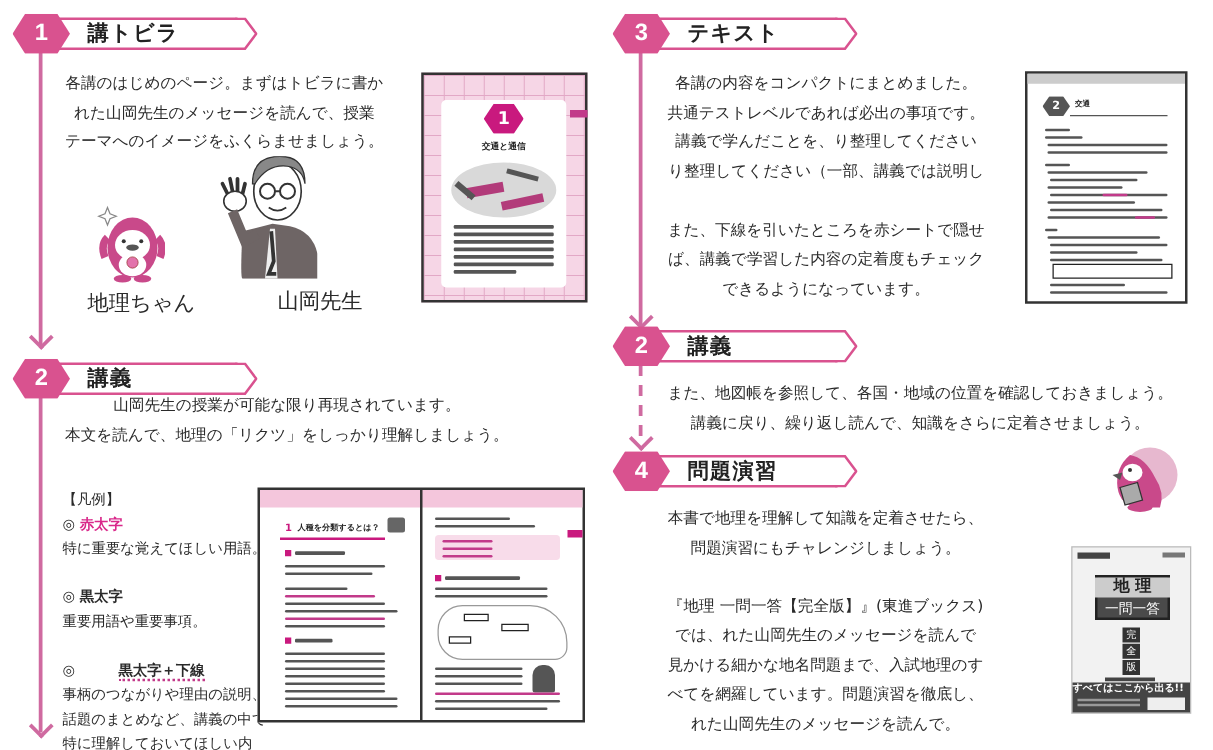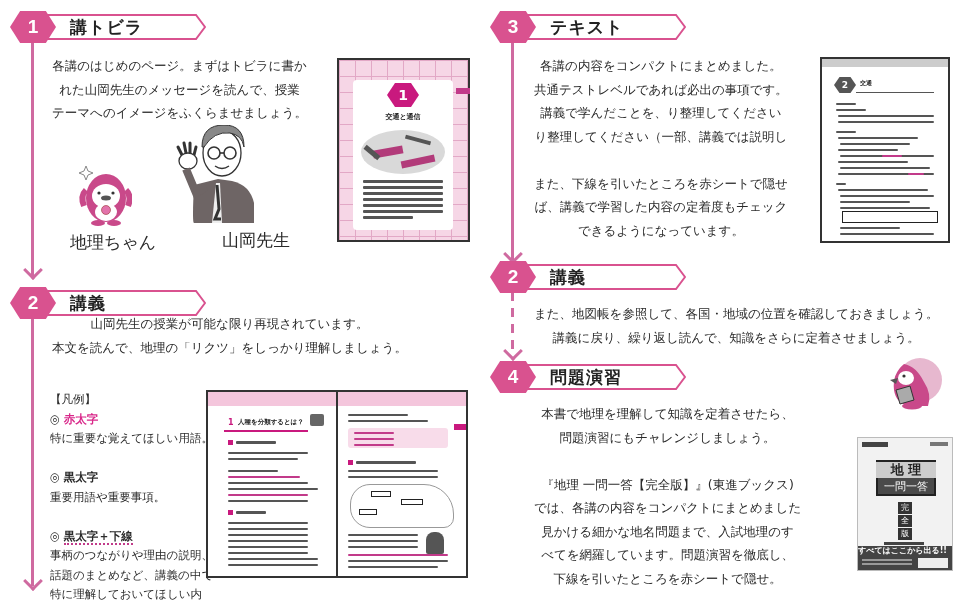--- a/index.html
+++ b/index.html
@@ -38,21 +38,21 @@
     transform: rotate(45deg);
   }
 
   .para { position: absolute; font-size: 12.5px; line-height: 23.5px; color: #2a2a2a; white-space: nowrap; }
   .para p { margin: 0; text-align: center; }
   .gap { height: 23.5px; }
 
   .legend { position: absolute; font-size: 11.5px; line-height: 19.5px; color: #2a2a2a; white-space: nowrap; }
   .legend .red { color: #d9288a; font-weight: bold; }
   .legend .bold { font-weight: bold; }
-  .legend .ul { font-weight: bold; border-bottom: 2px dotted #c23a8a; }
+  .legend .ul { font-weight: bold; border-bottom: 2px dotted #c23a8a; margin-left: 31px; }
 
   .caption { position: absolute; font-size: 17px; color: #2a2a2a; }
 
   
   .thumb { position: absolute; border: 2px solid #333; background: #fff; }
   .grid-bg {
     background-color: #f6d6e6;
     background-image:
       linear-gradient(#e2a8c6 1px, transparent 1px),
       linear-gradient(90deg, #e2a8c6 1px, transparent 1px);
@@ -309,24 +309,24 @@
     </svg>
   <div class="hex">4</div>
   <div class="title">問題演習</div>
 </div>
 
 <div class="para" style="left:534px; top:402px;">
   <p>本書で地理を理解して知識を定着させたら、</p>
   <p>問題演習にもチャレンジしましょう。</p>
   <div class="gap"></div>
   <p>『地理 一問一答【完全版】』(東進ブックス)</p>
-  <p>では、各講の内容をコンパクトにまとめました</p>
+  <p>では、れた山岡先生のメッセージを読んで</p>
   <p>見かける細かな地名問題まで、入試地理のす</p>
   <p>べてを網羅しています。問題演習を徹底し、</p>
-  <p>下線を引いたところを赤シートで隠せ。</p>
+  <p>れた山岡先生のメッセージを読んで。</p>
 </div>
 
 <div class="abs" style="left:882px; top:352px; width:62px; height:62px;">
   <svg width="62" height="62" viewBox="0 0 62 62">
     <circle cx="38" cy="28" r="22" fill="#e7b8cf"></circle>
     <path d="M22 12 q-12 10 -10 26 q2 14 16 16 l18 0 q4 -12 -4 -24 q-8 -16 -20 -18z" fill="#c9498a"></path>
     <ellipse cx="24" cy="26" rx="8" ry="7" fill="#fff"></ellipse>
     <circle cx="22" cy="24" r="1.6" fill="#333"></circle>
     <path d="M8 28 l8 -2 l-2 6z" fill="#555"></path>
     <path d="M14 38 l14 -4 l4 14 l-14 4z" fill="#aaa" stroke="#333" stroke-width="1"></path>

